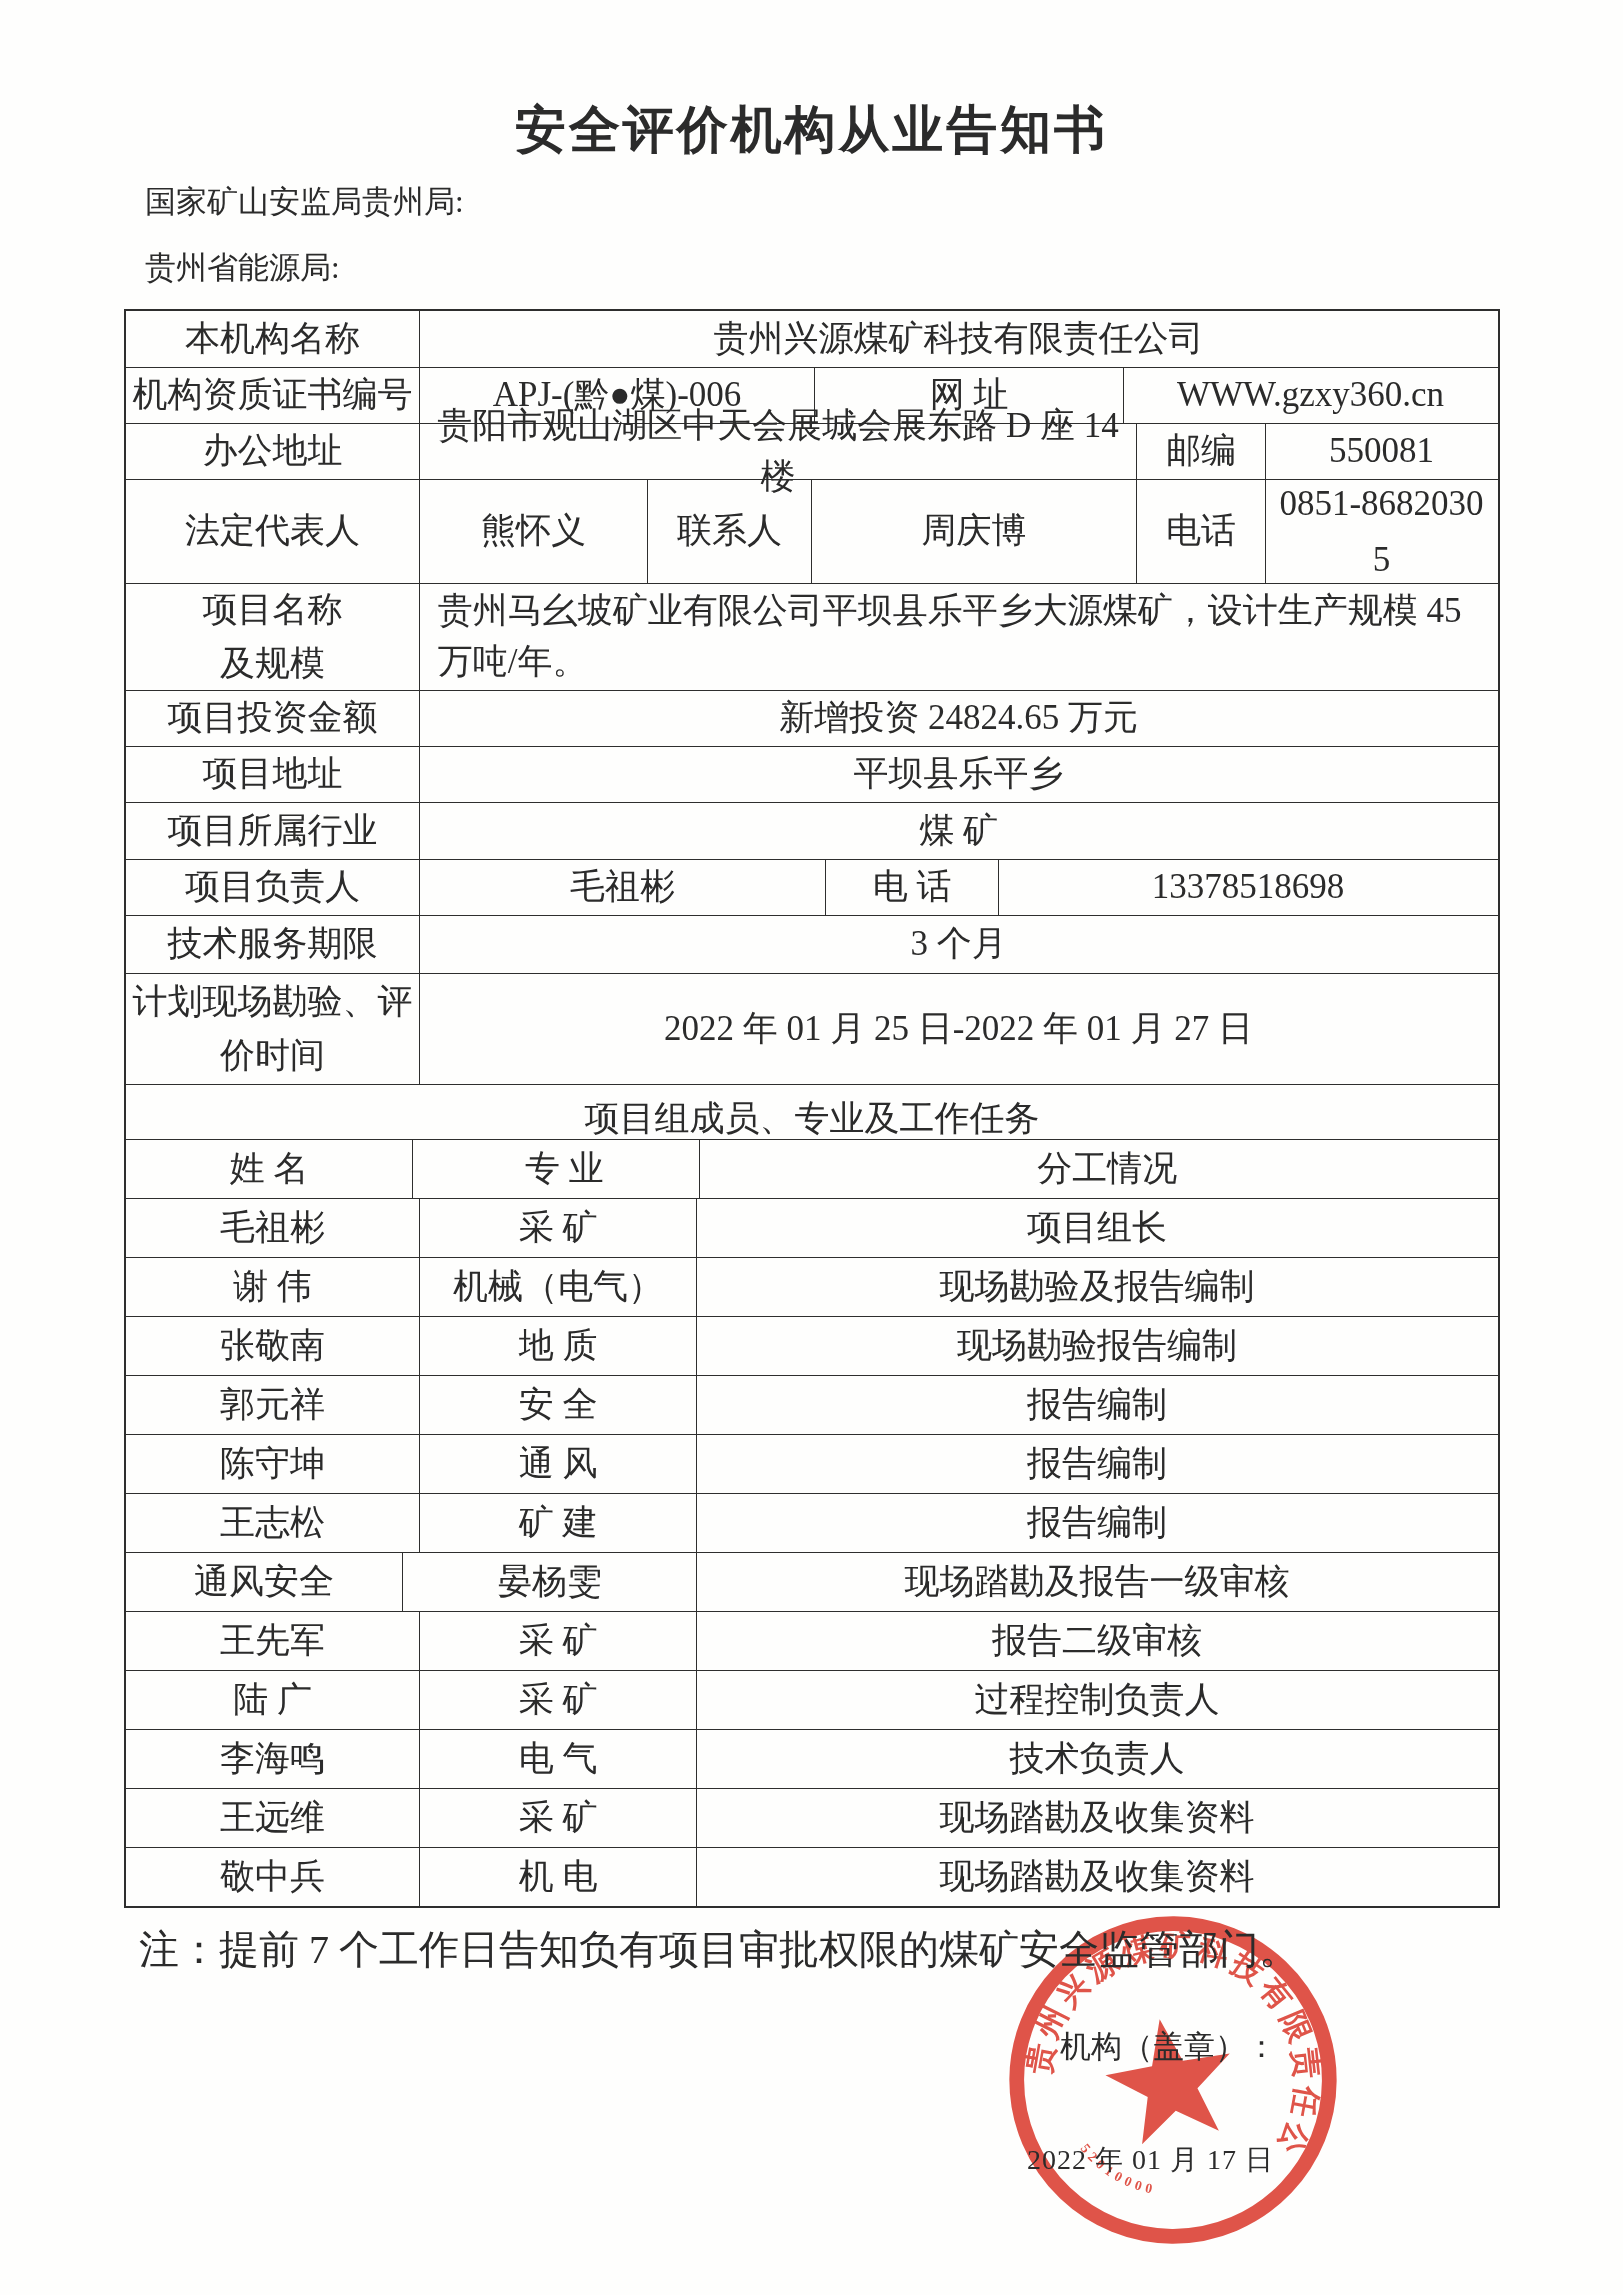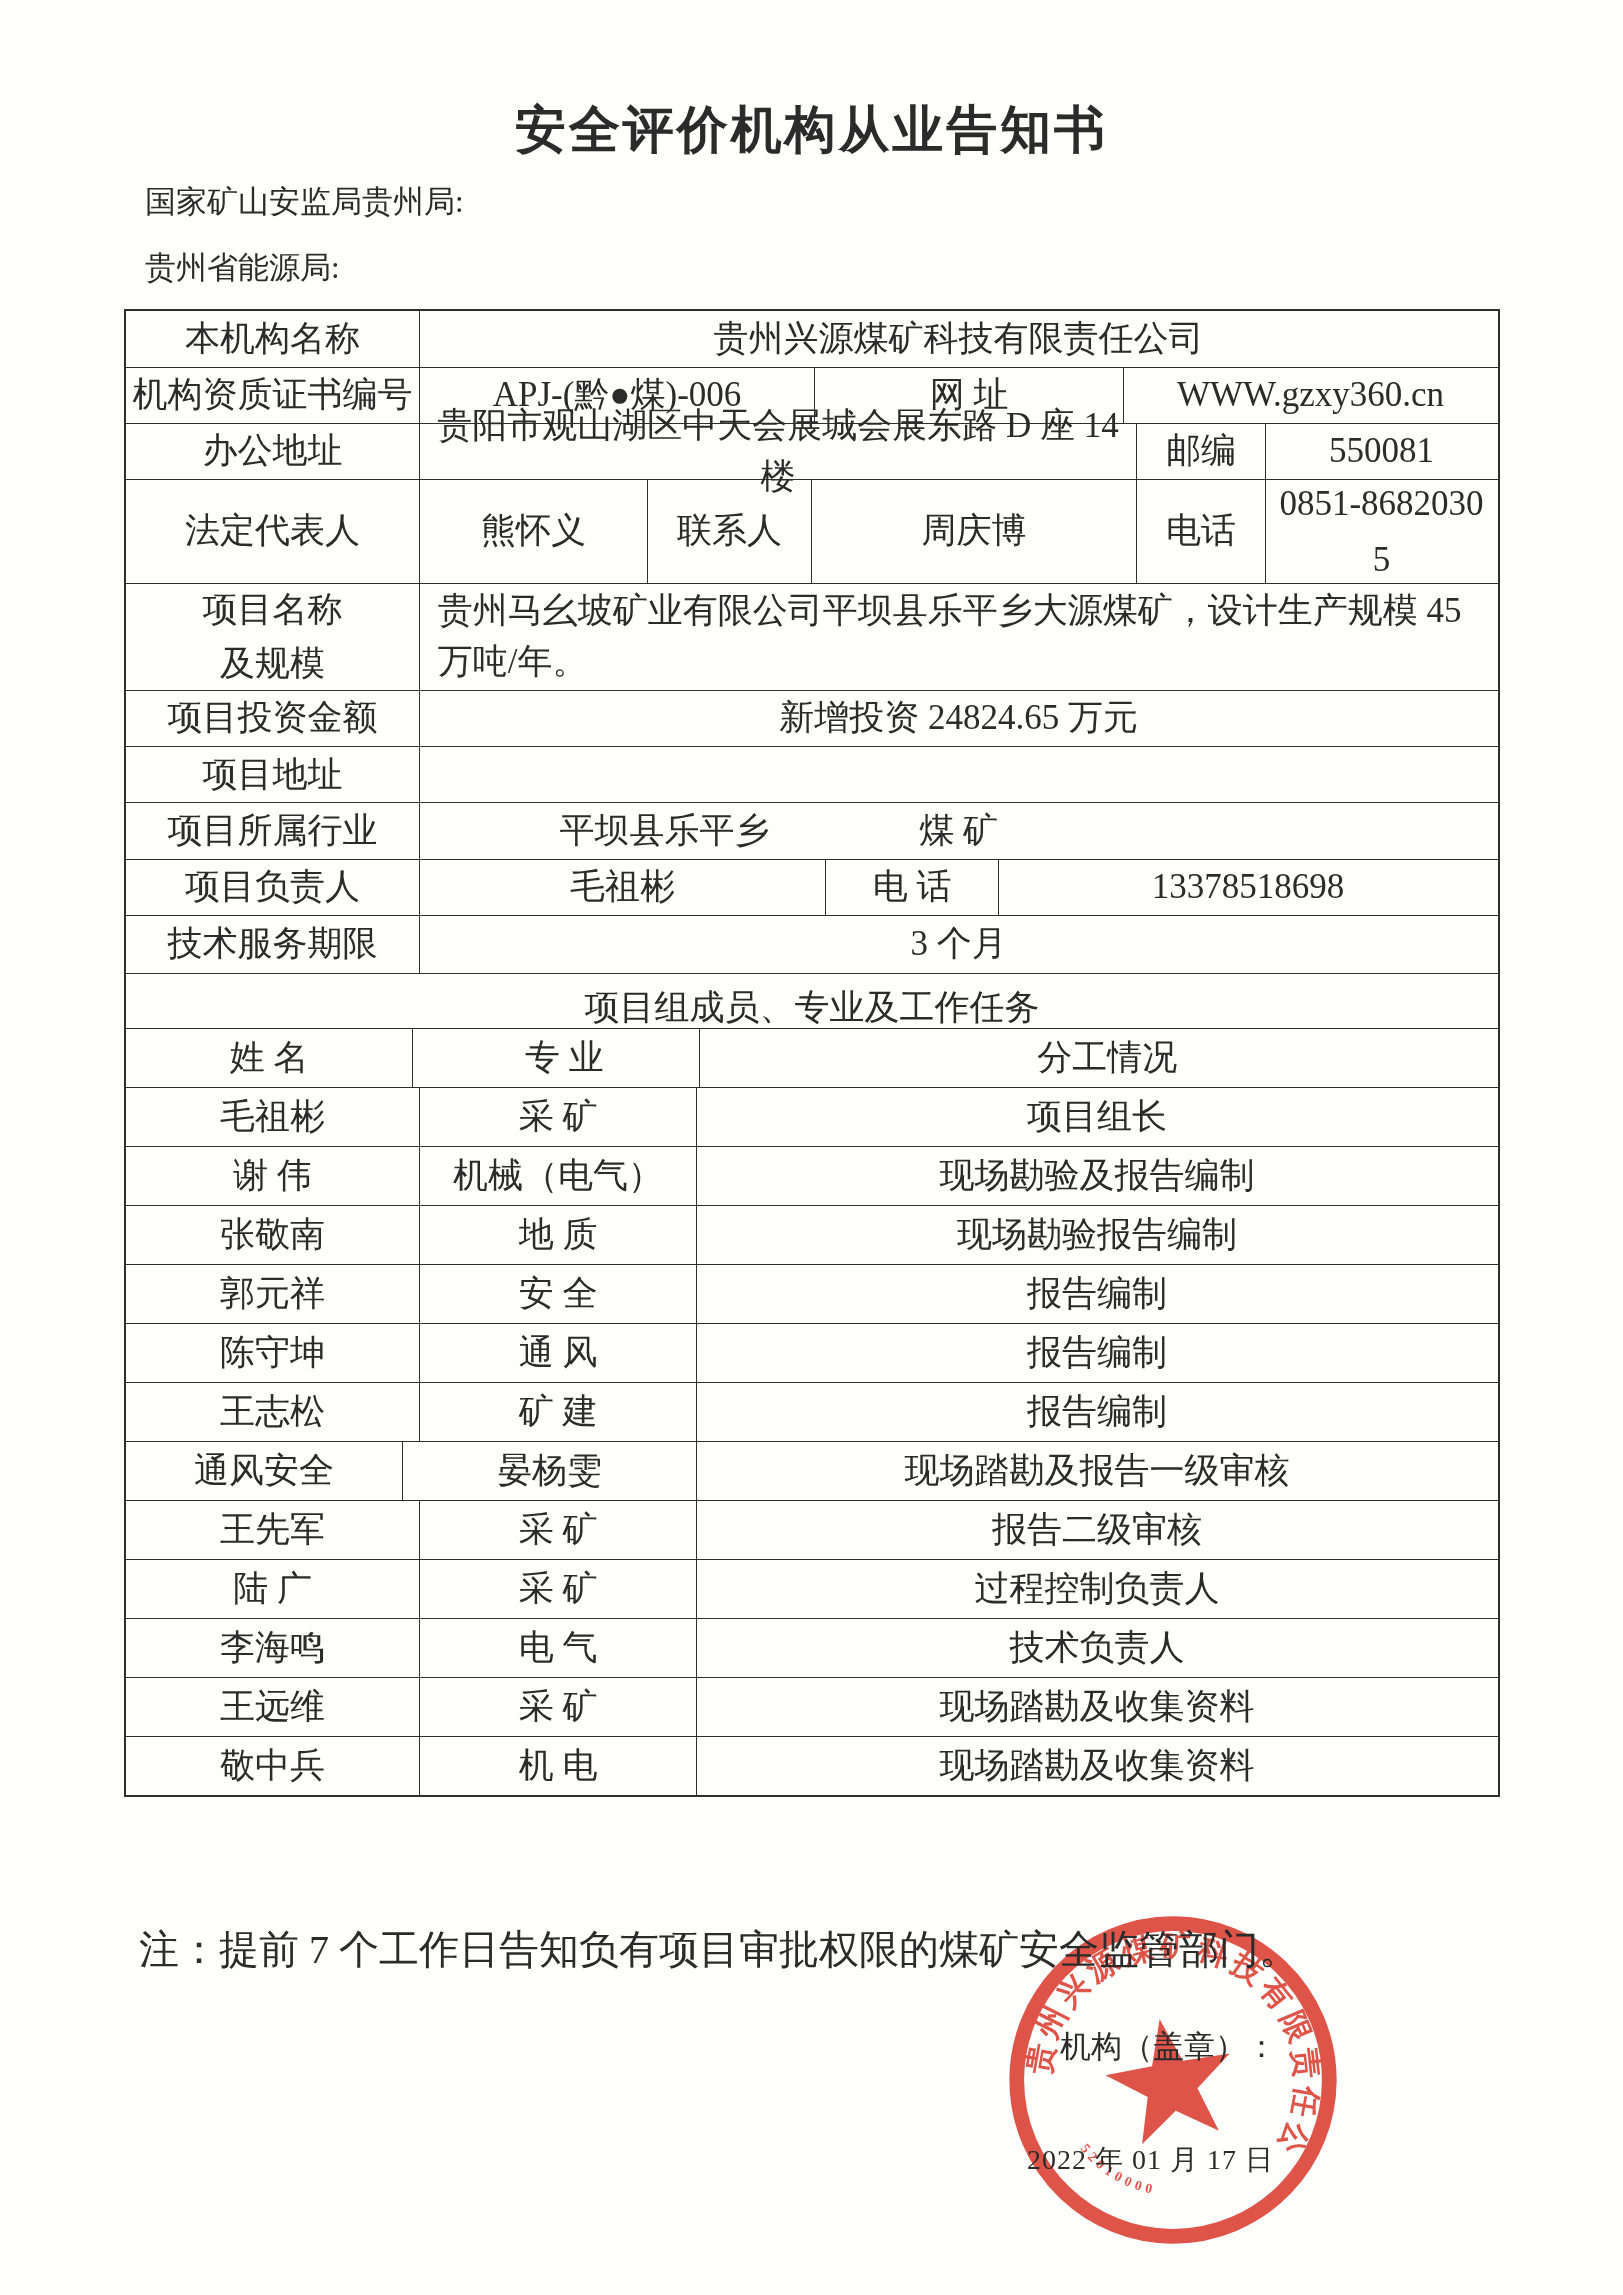--- a/index.html
+++ b/index.html
@@ -107,21 +107,21 @@
         </div>
       </div>
       <div class="trow" style="height: 55px;">
         <div class="tcell" style="width: 294px;">
           <span>项目投资金额</span>
         </div>
         <div class="tcell" style="width: 1077px;">
           <span>新增投资 24824.65 万元</span>
         </div>
       </div>
-      <div class="trow" style="height: 55px; flex-direction: column;">
+      <div class="trow" style="height: 55px;">
         <div class="tcell" style="width: 294px;">
           <span>项目地址</span>
         </div>
         <div class="tcell" style="width: 1077px;">
           <span>平坝县乐平乡</span>
         </div>
       </div>
       <div class="trow" style="height: 56px;">
         <div class="tcell" style="width: 294px;">
           <span>项目所属行业</span>
@@ -143,20 +143,29 @@
         <div class="tcell" style="width: 498px;">
           <span>13378518698</span>
         </div>
       </div>
       <div class="trow" style="height: 57px;">
         <div class="tcell" style="width: 294px;">
           <span>技术服务期限</span>
         </div>
         <div class="tcell" style="width: 1077px;">
           <span>3 个月</span>
+        </div>
+      </div>
+      <div class="trow" style="height: 110px;">
+        <div class="tcell pre" style="width: 294px;">
+          <span>计划现场勘验、评
+价时间</span>
+        </div>
+        <div class="tcell" style="width: 1077px;">
+          <span>2022 年 01 月 25 日-2022 年 01 月 27 日</span>
         </div>
       </div>
       <div class="trow" style="height: 54px;">
         <div class="tcell" style="width: 1372px; margin-top: 15px;">
           <span>项目组成员、专业及工作任务</span>
         </div>
       </div>
       <div class="trow" style="height: 58px; gap: 16px;">
         <div class="tcell" style="width: 294px;">
           <span>姓  名</span>

